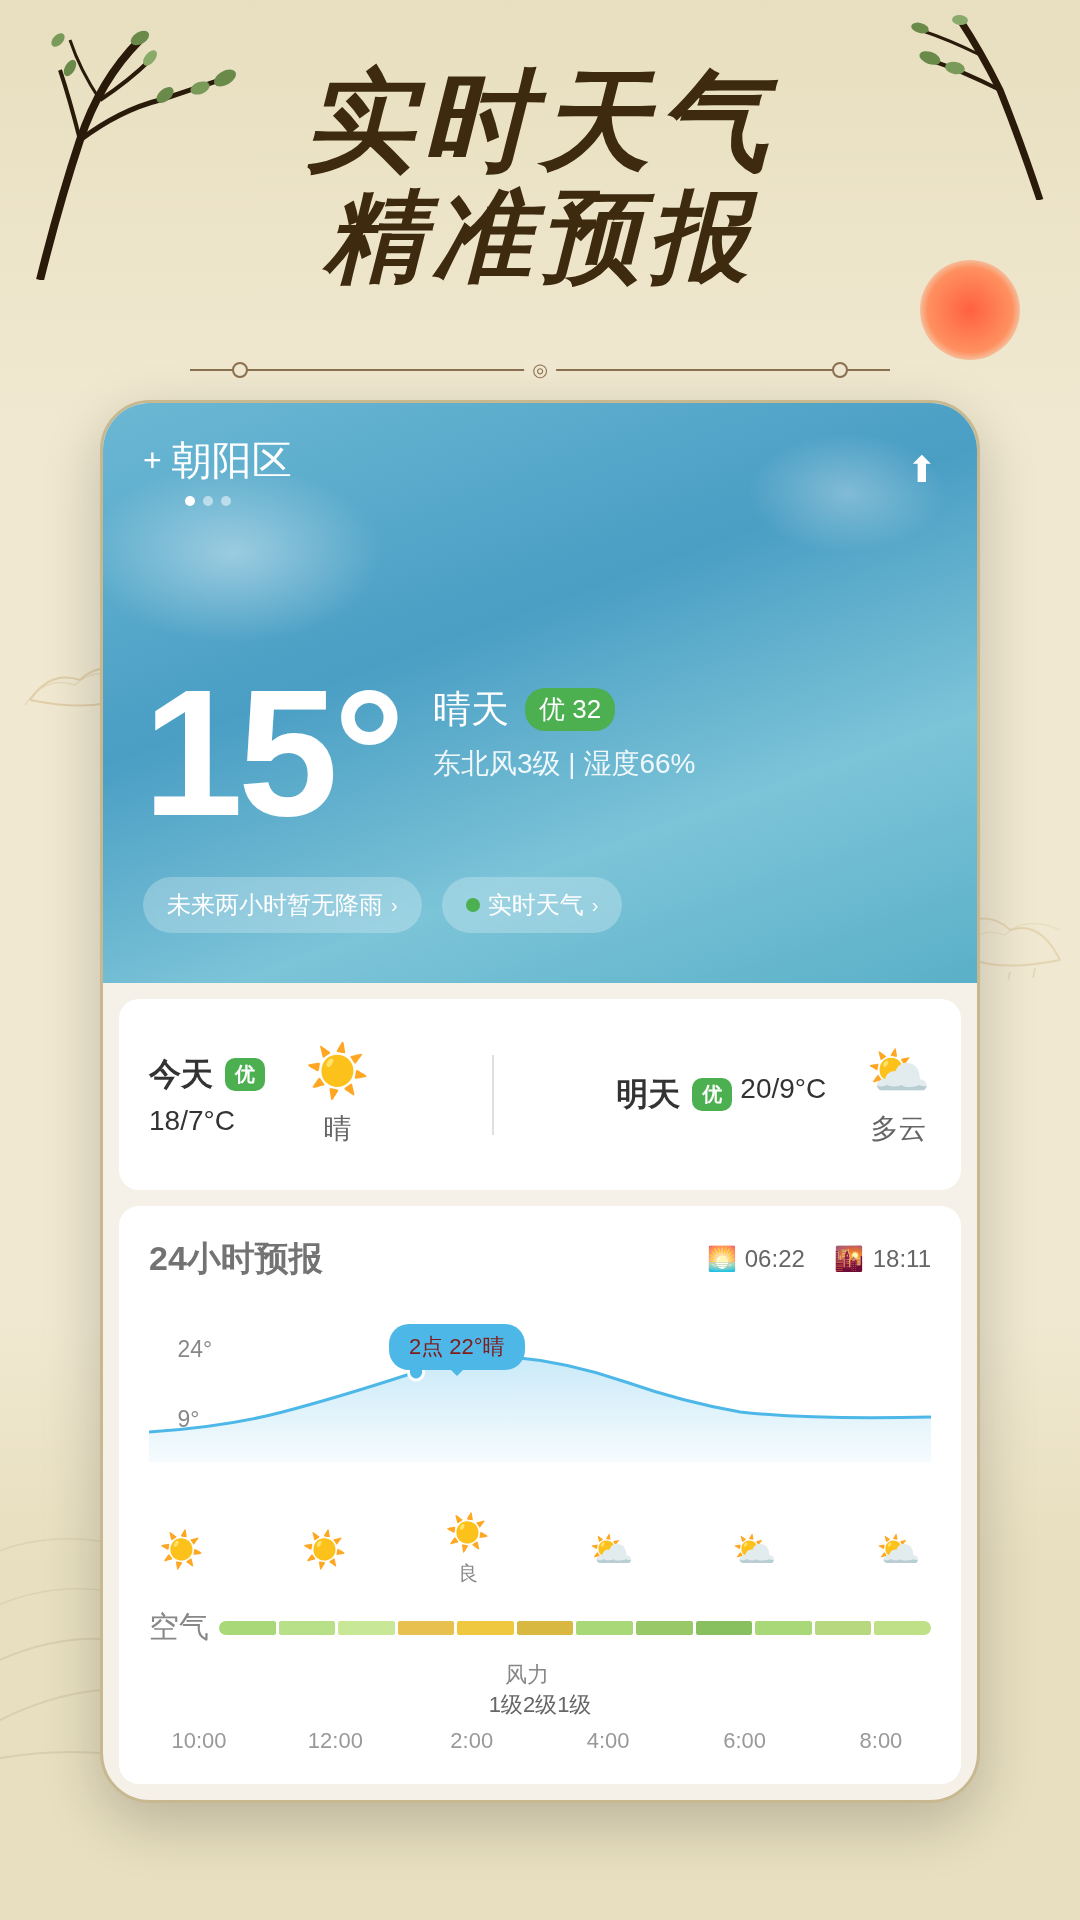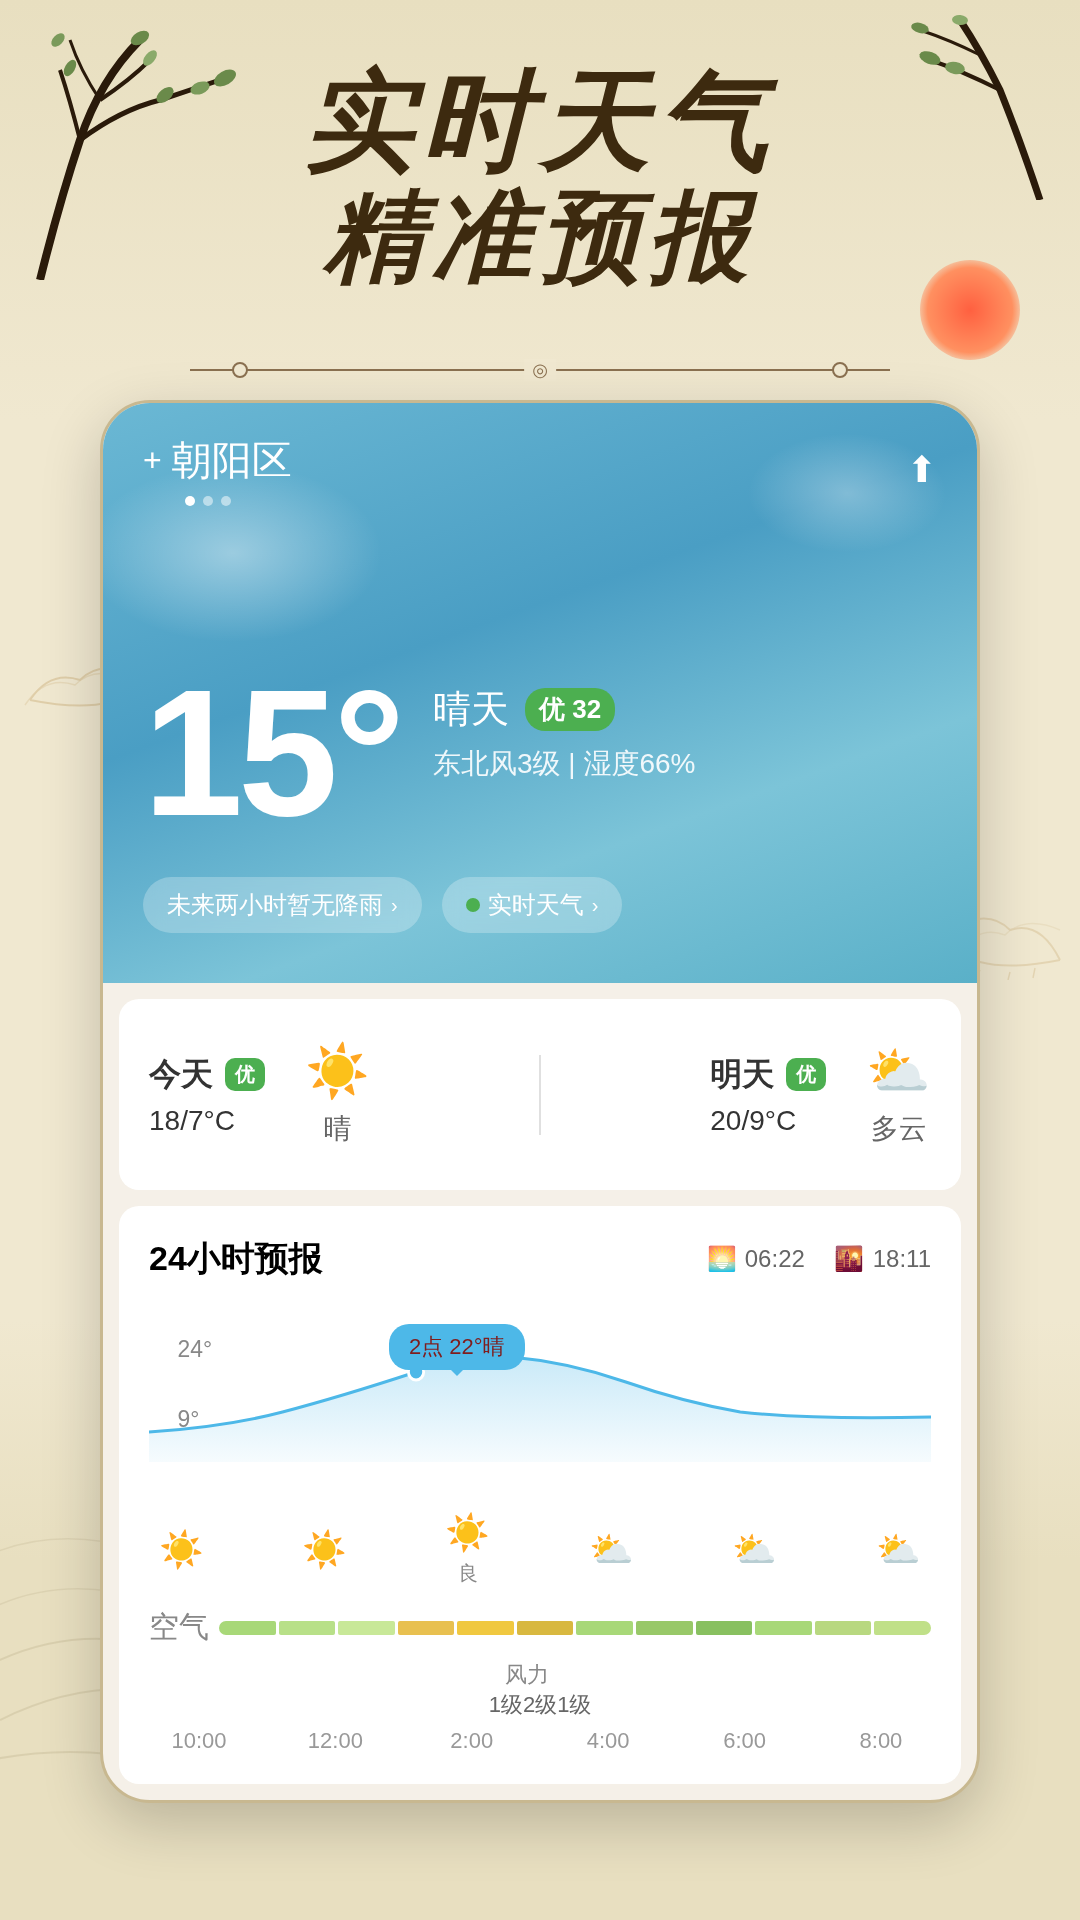--- a/index.html
+++ b/index.html
@@ -249,21 +249,21 @@
       color: white;
       font-size: 38px;
       font-weight: 500;
     }
     .aqi-badge {
       background: #4CAF50;
       color: white;
       font-size: 26px;
       padding: 4px 14px;
       border-radius: 20px;
-      font-weight: 700;
+      font-weight: 400;
     }
     .weather-details {
       color: rgba(255,255,255,0.9);
       font-size: 28px;
     }
 
     
     .alert-buttons {
       position: absolute;
       bottom: 50px;
@@ -348,21 +348,21 @@
     }
     .hourly-header {
       display: flex;
       align-items: center;
       justify-content: space-between;
       margin-bottom: 30px;
     }
     .hourly-title {
       font-size: 34px;
       font-weight: 700;
-      color: #000000;
+      color: #737373;
       text-align: center;
     }
     .sun-times {
       display: flex;
       gap: 30px;
       align-items: center;
     }
     .sun-time-item {
       display: flex;
       align-items: center;
@@ -673,21 +673,21 @@
       </div>
       <div style="display:flex;flex-direction:column;align-items:center;gap:8px;margin-left:20px;">
         <span class="day-icon">☀️</span>
         <span class="day-weather-text">晴</span>
       </div>
     </div>
 
     <div class="day-divider"></div>
 
     <div class="day-item">
-      <div style="display:flex;flex-direction:column;gap:8px;">
+      <div style="display:flex;flex-direction:row;gap:8px;">
         <div style="display:flex;align-items:center;gap:12px;">
           <span class="day-label">明天</span>
           <span class="day-aqi">优</span>
         </div>
         <span class="day-temp">20/9°C</span>
       </div>
       <div style="display:flex;flex-direction:column;align-items:center;gap:8px;margin-left:20px;">
         <span class="day-icon">⛅</span>
         <span class="day-weather-text">多云</span>
       </div>

